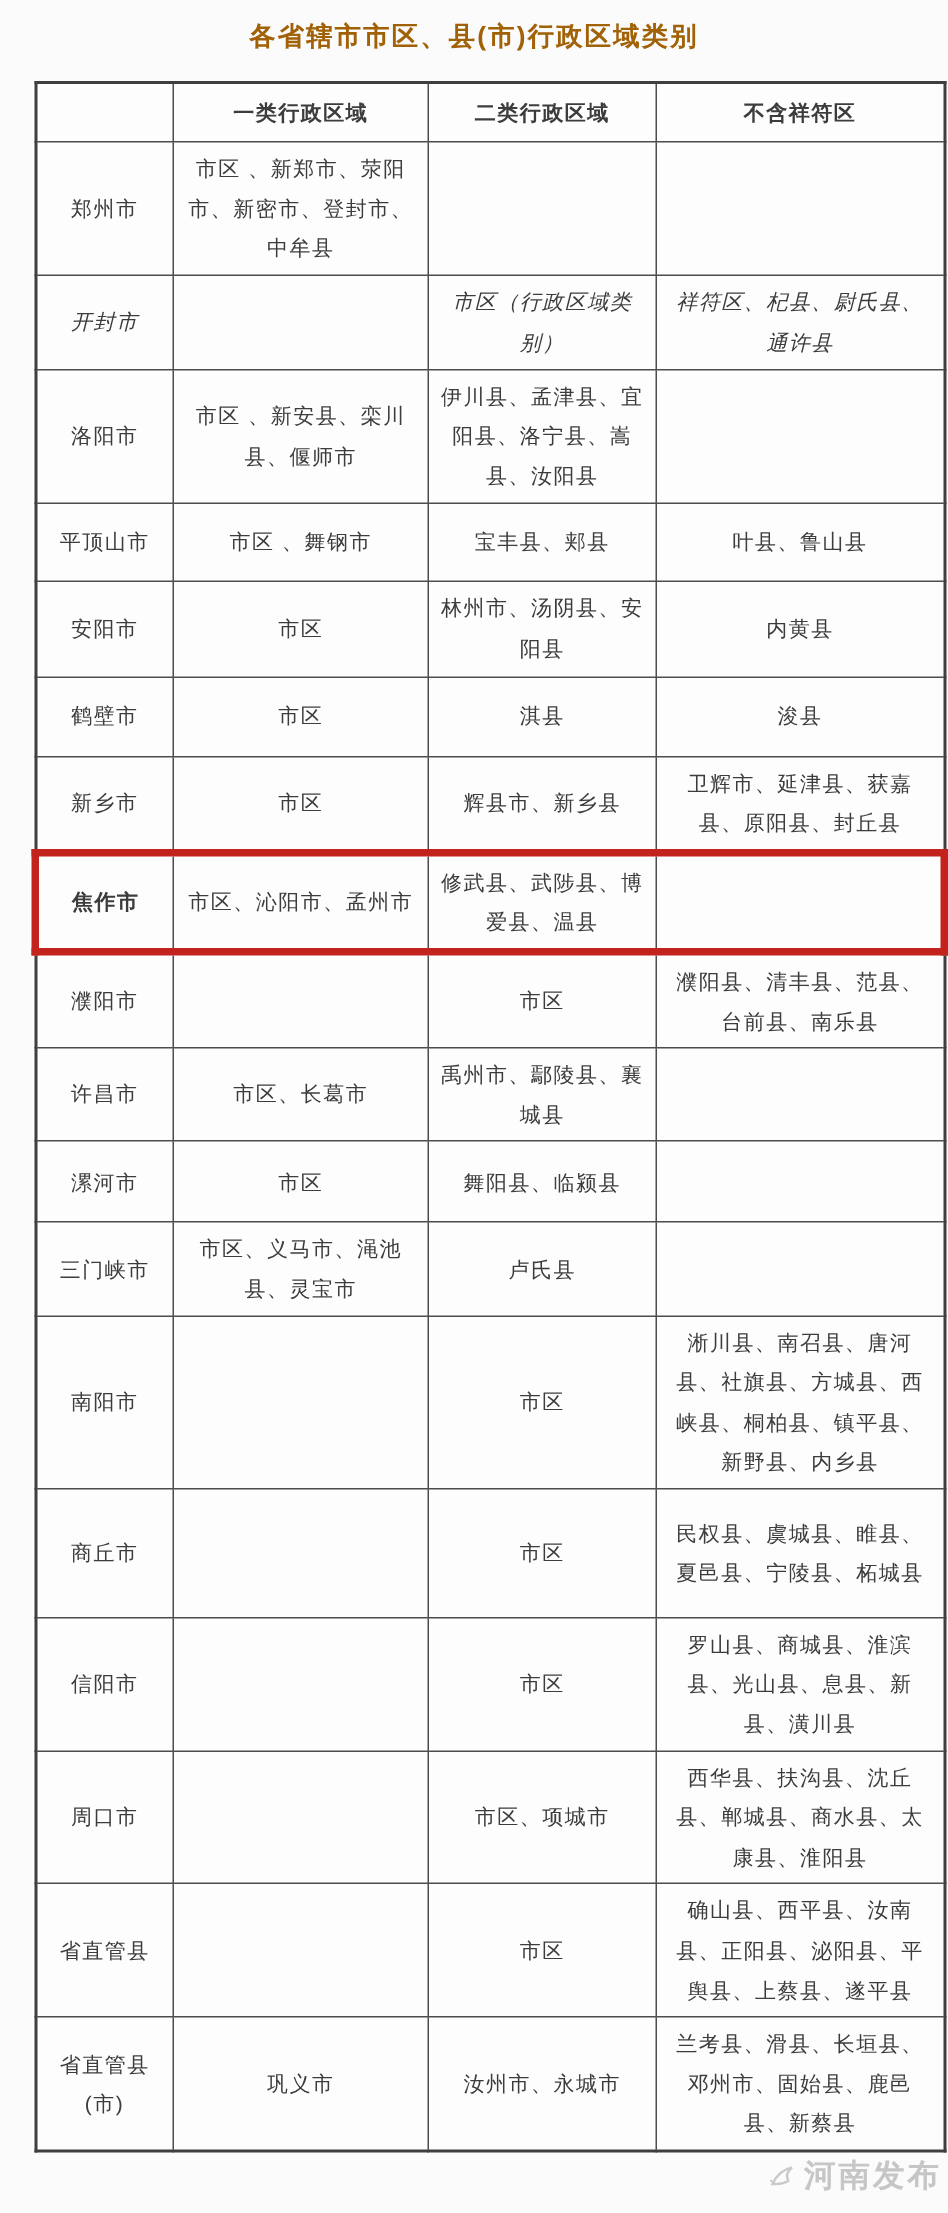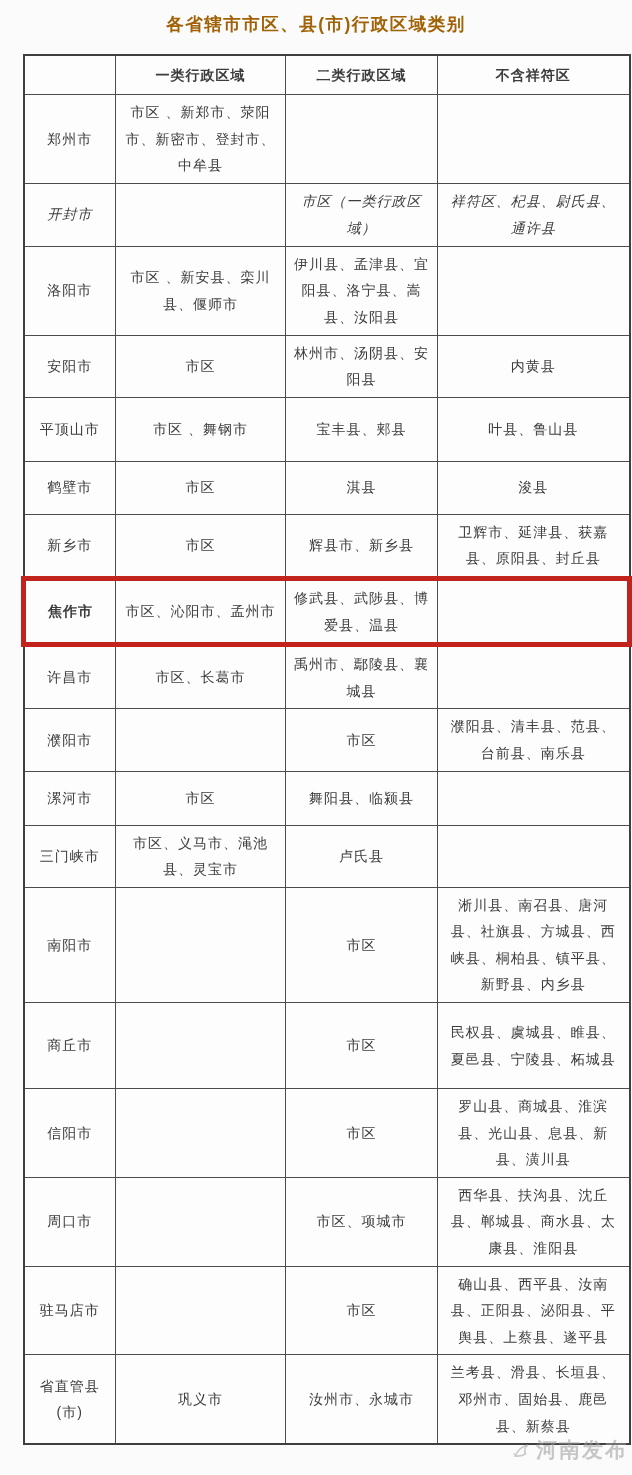--- a/index.html
+++ b/index.html
@@ -120,72 +120,72 @@
     <tbody id="rows">
         <tr>
           <td>郑州市</td>
           <td>市区 、新郑市、荥阳市、新密市、登封市、中牟县</td>
           <td></td>
           <td></td>
         </tr>
         <tr>
           <td>开封市</td>
           <td></td>
-          <td>市区（一类行政区域）</td>
+          <td>市区（行政区域类别）</td>
           <td>祥符区、杞县、尉氏县、通许县</td>
         </tr>
         <tr>
           <td>洛阳市</td>
           <td>市区 、新安县、栾川县、偃师市</td>
           <td>伊川县、孟津县、宜阳县、洛宁县、嵩县、汝阳县</td>
           <td></td>
-        </tr>
-        <tr>
-          <td>安阳市</td>
-          <td>市区</td>
-          <td>林州市、汤阴县、安阳县</td>
-          <td>内黄县</td>
         </tr>
         <tr>
           <td>平顶山市</td>
           <td>市区 、舞钢市</td>
           <td>宝丰县、郏县</td>
           <td>叶县、鲁山县</td>
         </tr>
         <tr>
+          <td>安阳市</td>
+          <td>市区</td>
+          <td>林州市、汤阴县、安阳县</td>
+          <td>内黄县</td>
+        </tr>
+        <tr>
           <td>鹤壁市</td>
           <td>市区</td>
           <td>淇县</td>
           <td>浚县</td>
         </tr>
         <tr>
           <td>新乡市</td>
           <td>市区</td>
           <td>辉县市、新乡县</td>
           <td>卫辉市、延津县、获嘉县、原阳县、封丘县</td>
         </tr>
         <tr class="hl">
           <td>焦作市</td>
           <td>市区、沁阳市、孟州市</td>
           <td>修武县、武陟县、博爱县、温县</td>
           <td></td>
         </tr>
         <tr>
+          <td>濮阳市</td>
+          <td></td>
+          <td>市区</td>
+          <td>濮阳县、清丰县、范县、台前县、南乐县</td>
+        </tr>
+        <tr>
           <td>许昌市</td>
           <td>市区、长葛市</td>
           <td>禹州市、鄢陵县、襄城县</td>
           <td></td>
         </tr>
         <tr>
-          <td>濮阳市</td>
-          <td></td>
-          <td>市区</td>
-          <td>濮阳县、清丰县、范县、台前县、南乐县</td>
-        </tr>
-        <tr>
           <td>漯河市</td>
           <td>市区</td>
           <td>舞阳县、临颍县</td>
           <td></td>
         </tr>
         <tr>
           <td>三门峡市</td>
           <td>市区、义马市、渑池县、灵宝市</td>
           <td>卢氏县</td>
           <td></td>
@@ -208,21 +208,21 @@
           <td>市区</td>
           <td>罗山县、商城县、淮滨县、光山县、息县、新县、潢川县</td>
         </tr>
         <tr>
           <td>周口市</td>
           <td></td>
           <td>市区、项城市</td>
           <td>西华县、扶沟县、沈丘县、郸城县、商水县、太康县、淮阳县</td>
         </tr>
         <tr>
-          <td>驻马店市</td>
+          <td>省直管县</td>
           <td></td>
           <td>市区</td>
           <td>确山县、西平县、汝南县、正阳县、泌阳县、平舆县、上蔡县、遂平县</td>
         </tr>
         <tr>
           <td>省直管县(市)</td>
           <td>巩义市</td>
           <td>汝州市、永城市</td>
           <td>兰考县、滑县、长垣县、邓州市、固始县、鹿邑县、新蔡县</td>
         </tr>

